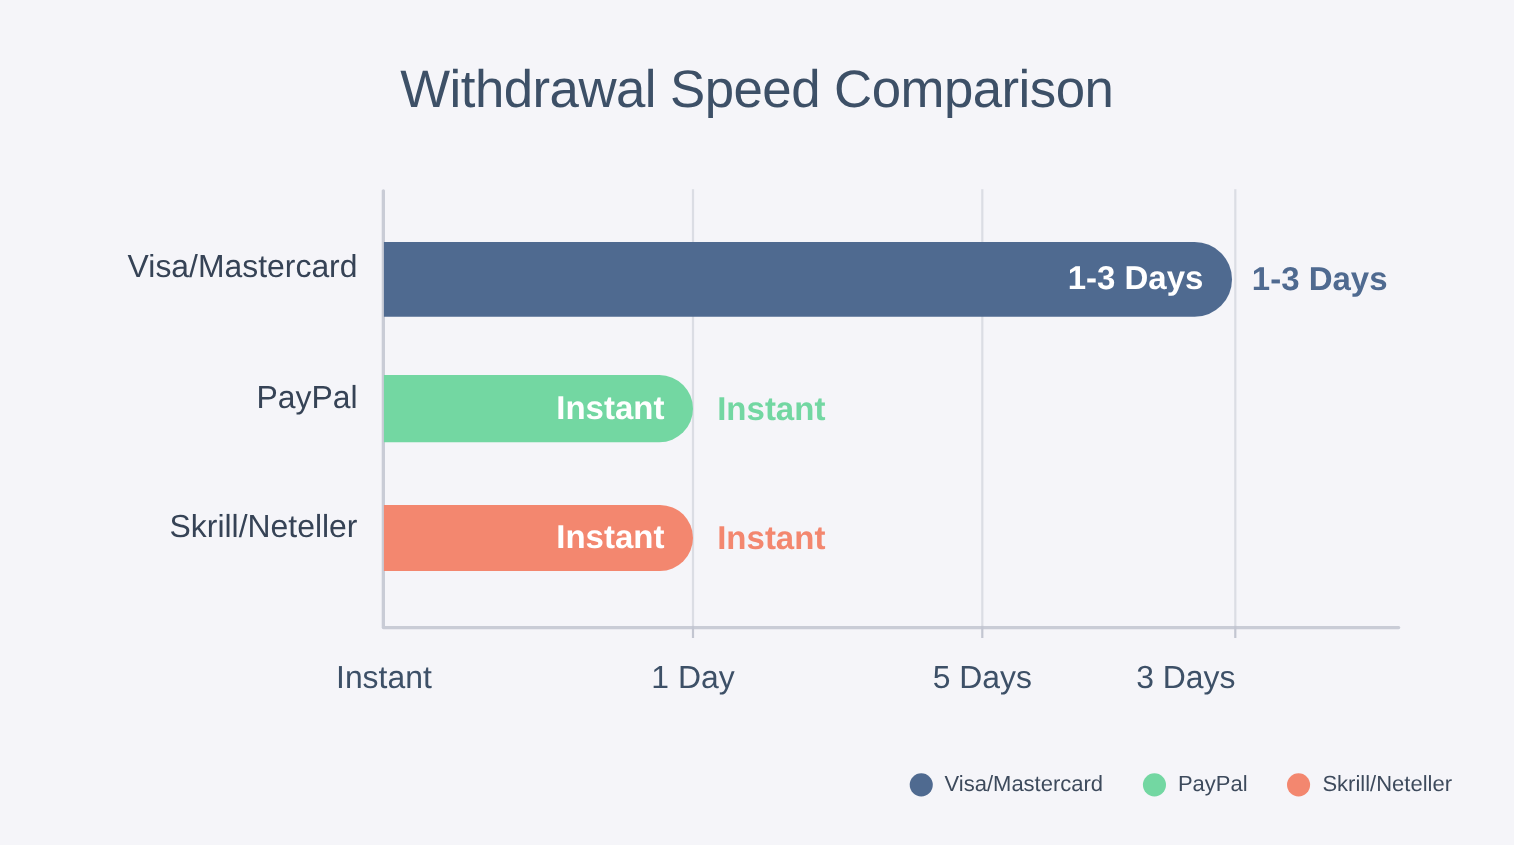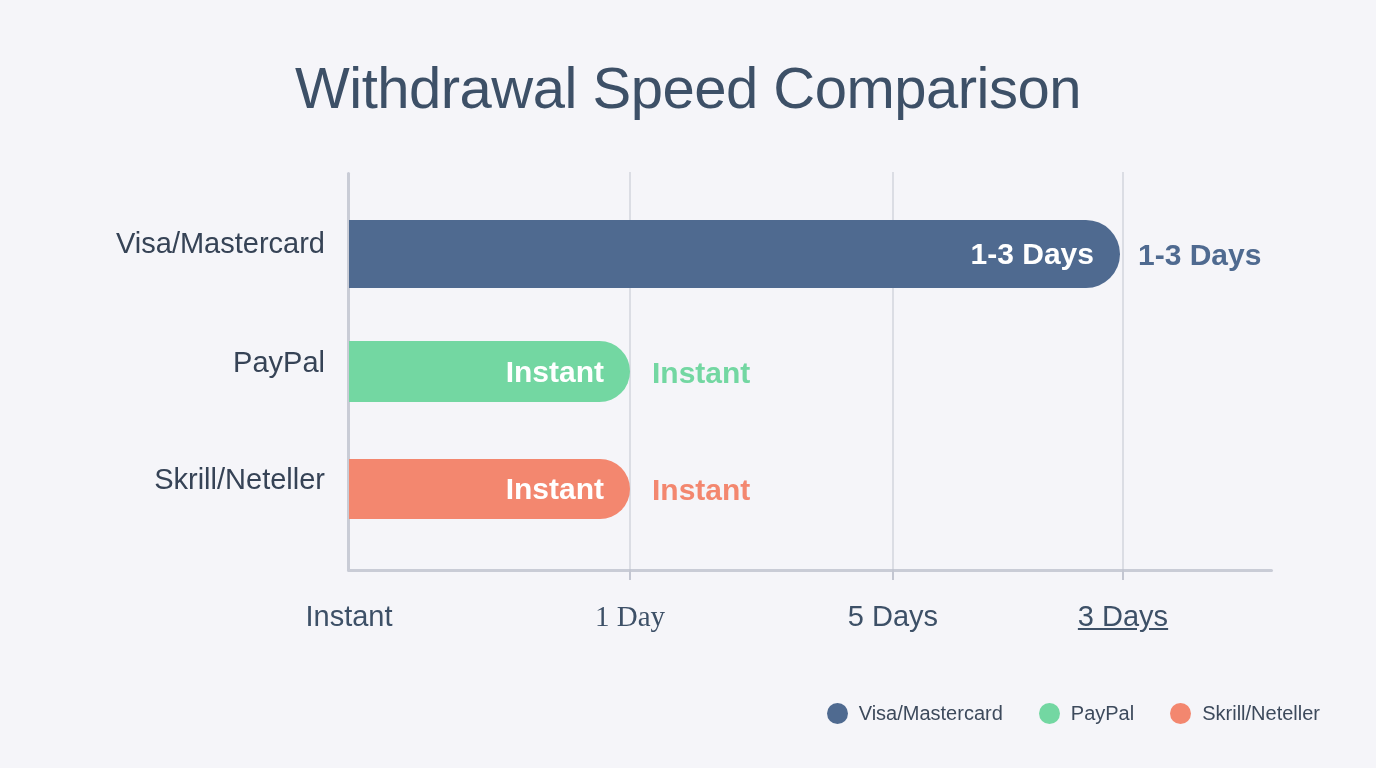--- a/index.html
+++ b/index.html
@@ -21,21 +21,21 @@
     inset: 0;
   }
 
   
   .chart-title {
     position: absolute;
     top: 56px;
     left: 0;
     width: 1376px;
     text-align: center;
-    font-size: 58px;
+    font-size: 48px;
     font-weight: 400;
     letter-spacing: -0.5px;
     color: #3d5067;
     line-height: 1.1;
     white-space: nowrap;
   }
 
   
   .plot-area {
     position: absolute;
@@ -199,23 +199,23 @@
     <div class="bar-outer-label" style="left: 303px; top: 184px; color: #73d7a2;">Instant</div>
 
     <div class="bar" style="top: 287px; height: 60px; width: 281px; background: #f3876f;">
       <span class="bar-inner-label">Instant</span>
     </div>
     <div class="bar-outer-label" style="left: 303px; top: 301px; color: #f3876f;">Instant</div>
 
   </div>
 
   <div class="xtick-label" style="left: 349px;">Instant</div>
-  <div class="xtick-label" style="left: 630px; font-family: Liberation Serif, serif;">1 Day</div>
+  <div class="xtick-label" style="left: 630px;">1 Day</div>
   <div class="xtick-label" style="left: 893px;">5 Days</div>
-  <div class="xtick-label" style="left: 1123px; text-decoration: underline;">3 Days</div>
+  <div class="xtick-label" style="left: 1078px;">3 Days</div>
 
   <div class="legend">
     <div class="legend-item">
       <span class="legend-swatch" style="background: #4f6a90;"></span>
       <span class="legend-text">Visa/Mastercard</span>
     </div>
     <div class="legend-item">
       <span class="legend-swatch" style="background: #73d7a2;"></span>
       <span class="legend-text">PayPal</span>
     </div>

